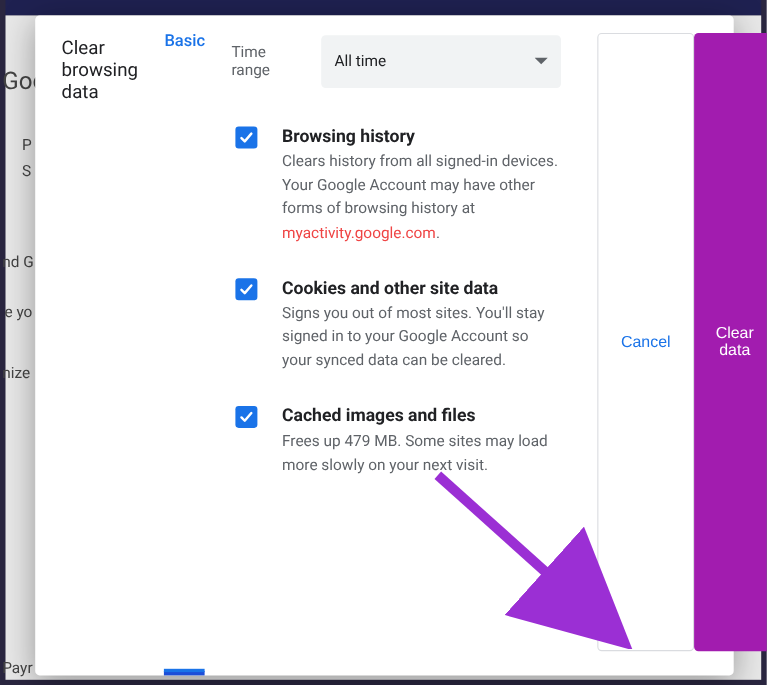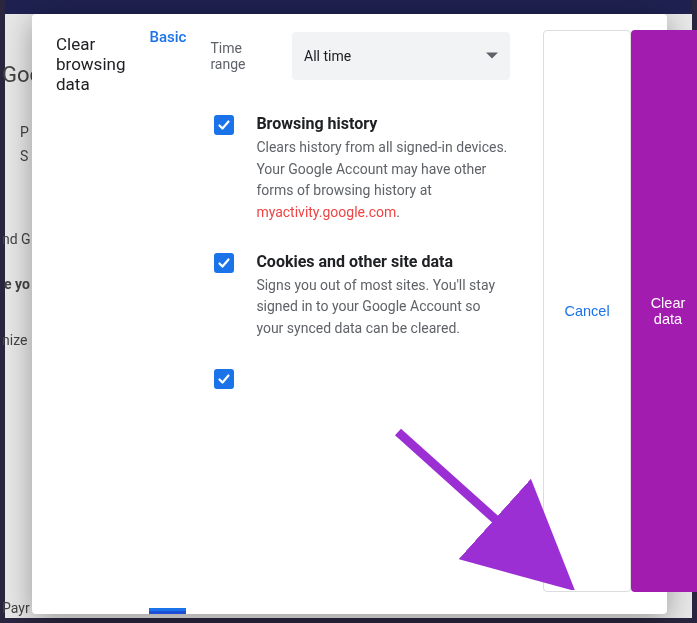--- a/index.html
+++ b/index.html
@@ -164,21 +164,21 @@
 <body>
 
 <div class="top-bar"></div>
 <div class="bg-covered"></div>
 
 <span class="bg-text" style="top:62px;left:2px;font-size:22px;">Goo</span>
 <span class="bg-text" style="top:124px;left:20px;">P</span>
 <span class="bg-text" style="top:148px;left:20px;">S</span>
 <span class="bg-text" style="top:148px;left:674px;color:#1a73e8;font-weight:500;">Tur</span>
 <span class="bg-text" style="top:210px;left:2px;margin-top:21px;">nd G</span>
-<span class="bg-text" style="top:276px;left:4px;font-weight:bold;">e yo</span>
+<span class="bg-text" style="top:276px;left:4px;">e yo</span>
 <span class="bg-text" style="top:332px;left:2px;">nize</span>
 <span class="bg-text" style="top:390px;left:2px;margin-left:31px;">boo</span>
 <span class="bg-text" style="top:560px;left:2px;margin-left:36px;">Pass</span>
 <span class="bg-text" style="top:600px;left:2px;">Payr</span>
 
 <div class="dialog">
   <div class="dlg-title">Clear browsing data</div>
 
   <div class="tabs">
     <div class="tab active">Basic</div>
@@ -221,20 +221,22 @@
       </div>
     </div>
 
     <div class="option">
       <div class="checkbox">
         <svg width="14" height="14" viewBox="0 0 14 14" fill="none" stroke-width="2.2" stroke-linecap="round" stroke-linejoin="round">
             <polyline points="2.5,7.5 5.5,10.5 11.5,3.5"></polyline>
           </svg>
       </div>
       <div class="opt-body">
+        <div class="opt-title">Cached images and files</div>
+        <div class="opt-desc">Frees up 479 MB. Some sites may load more slowly on your next visit.</div>
       </div>
     </div>
   </div>
 
   <div class="actions">
     <button class="btn btn-secondary">Cancel</button>
     <button class="btn btn-primary">Clear data</button>
   </div>
 </div>
 

